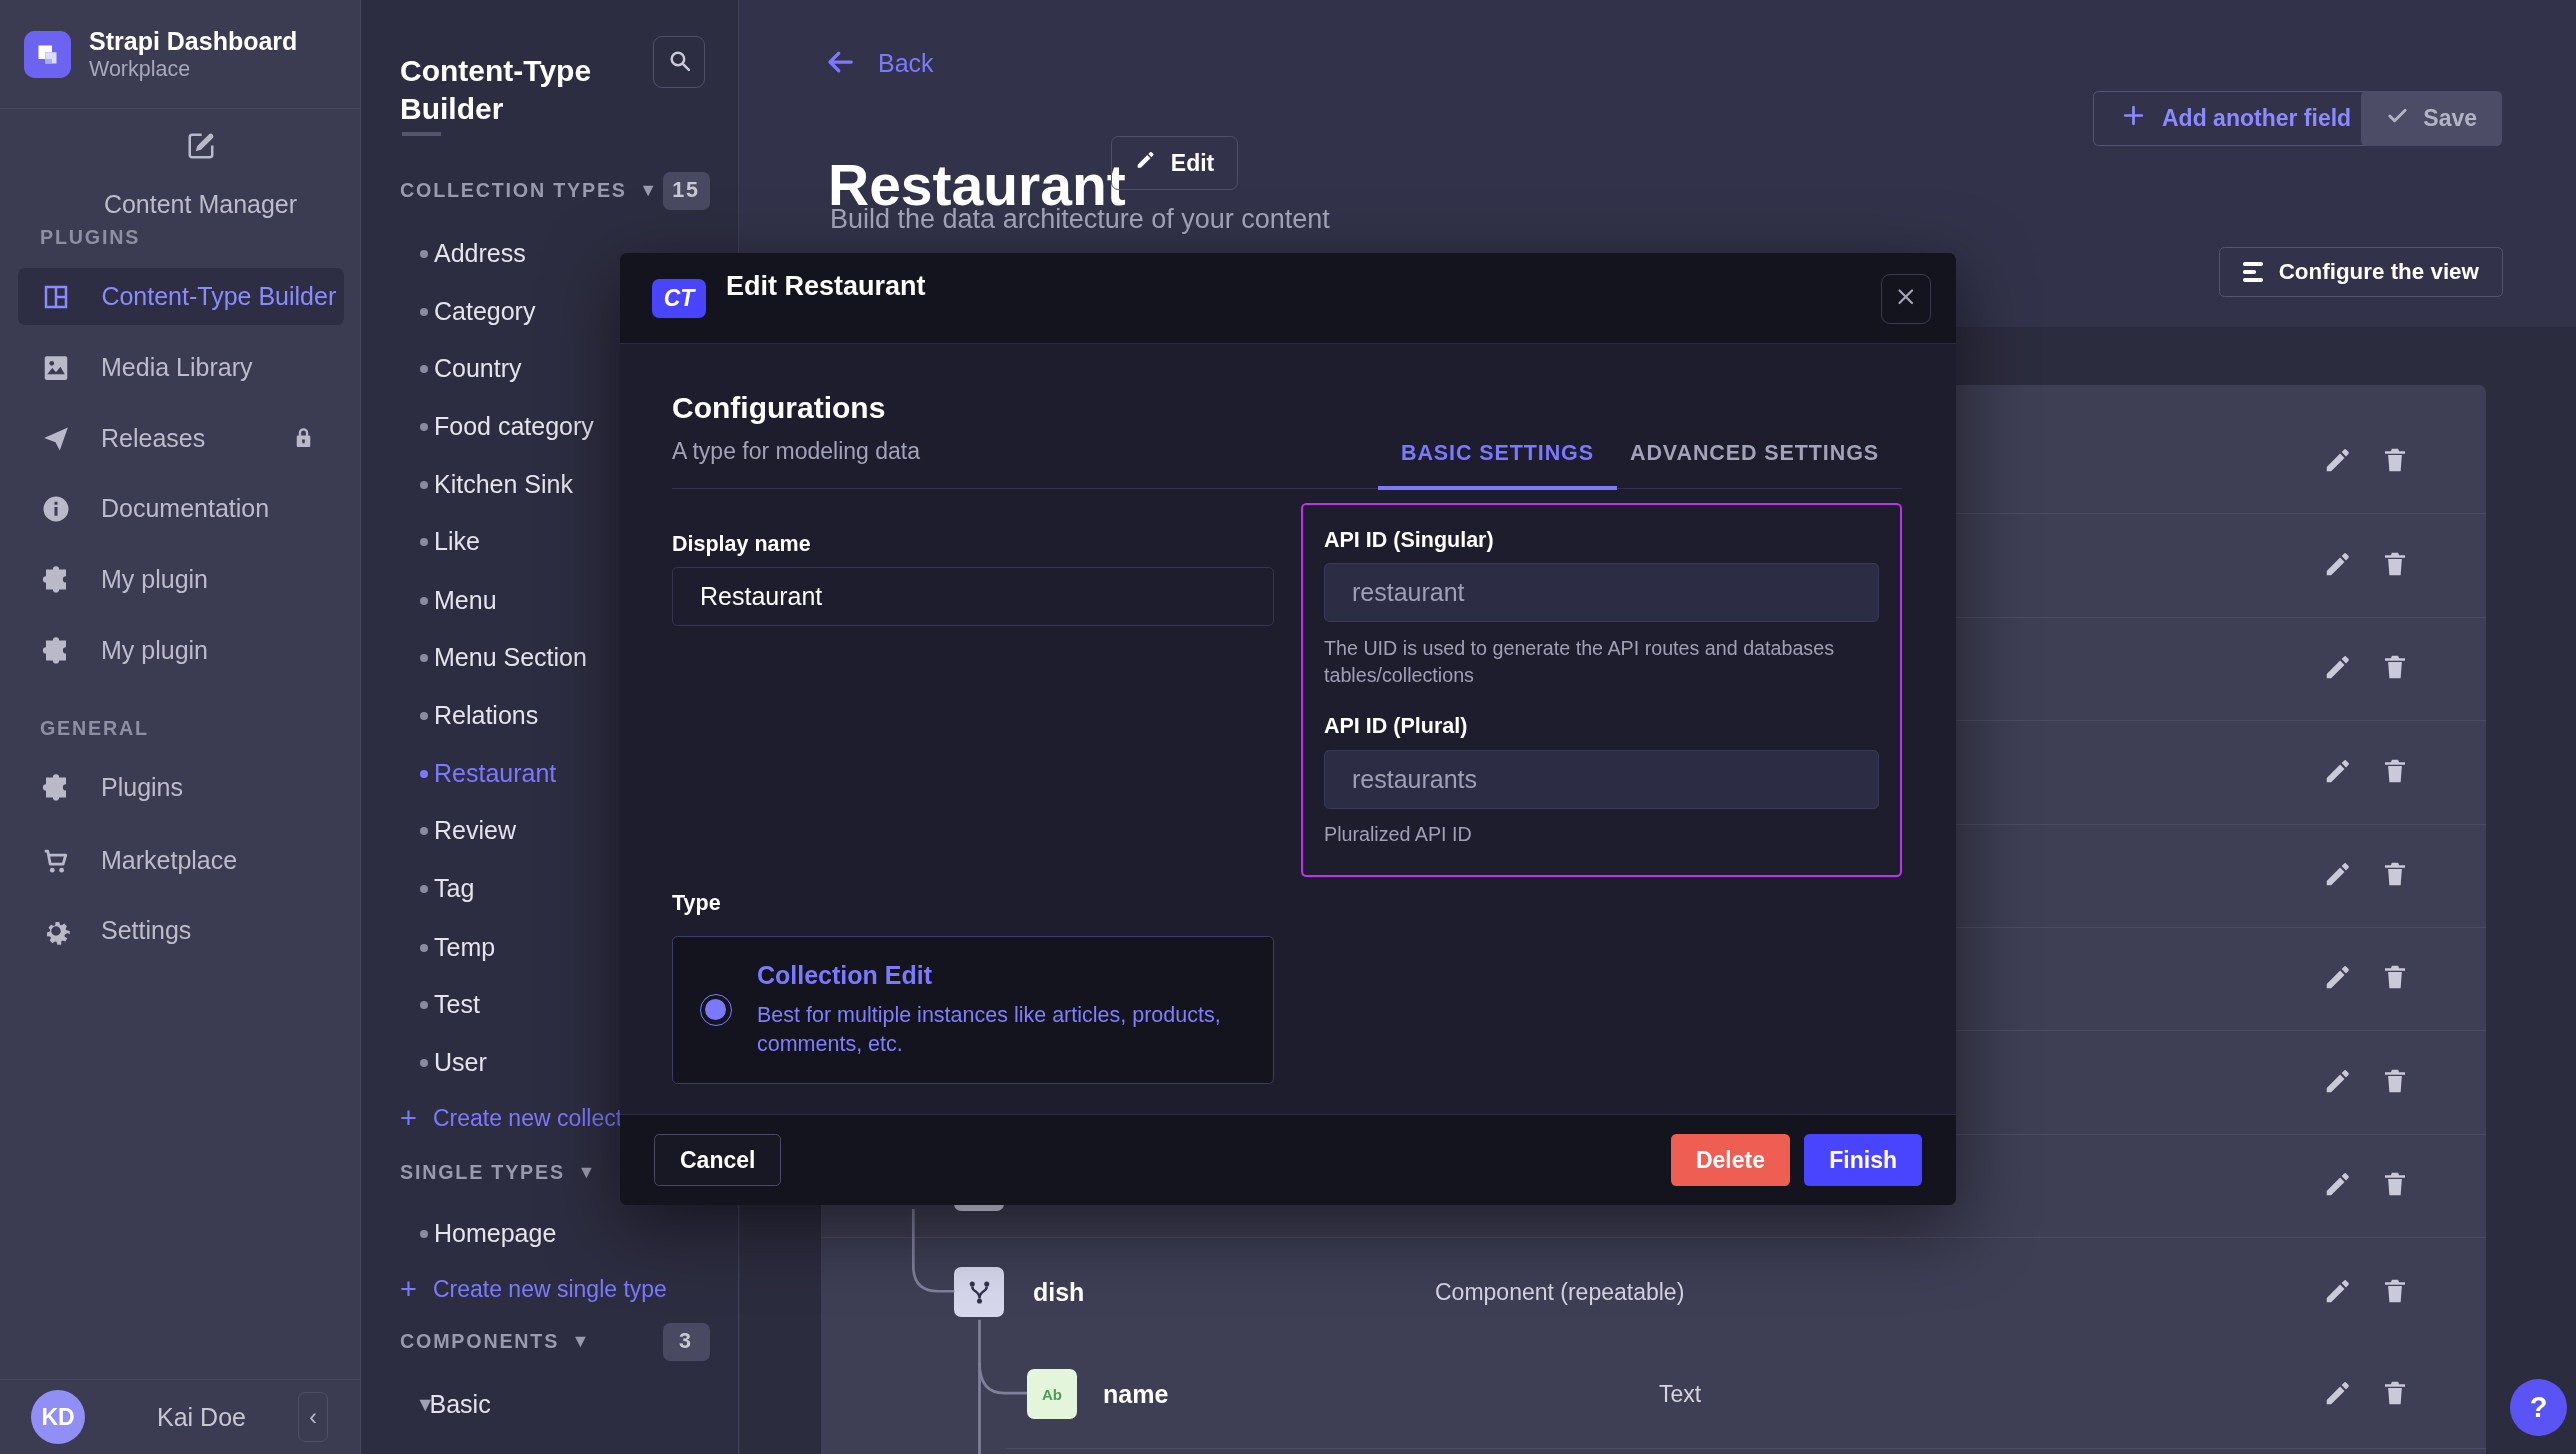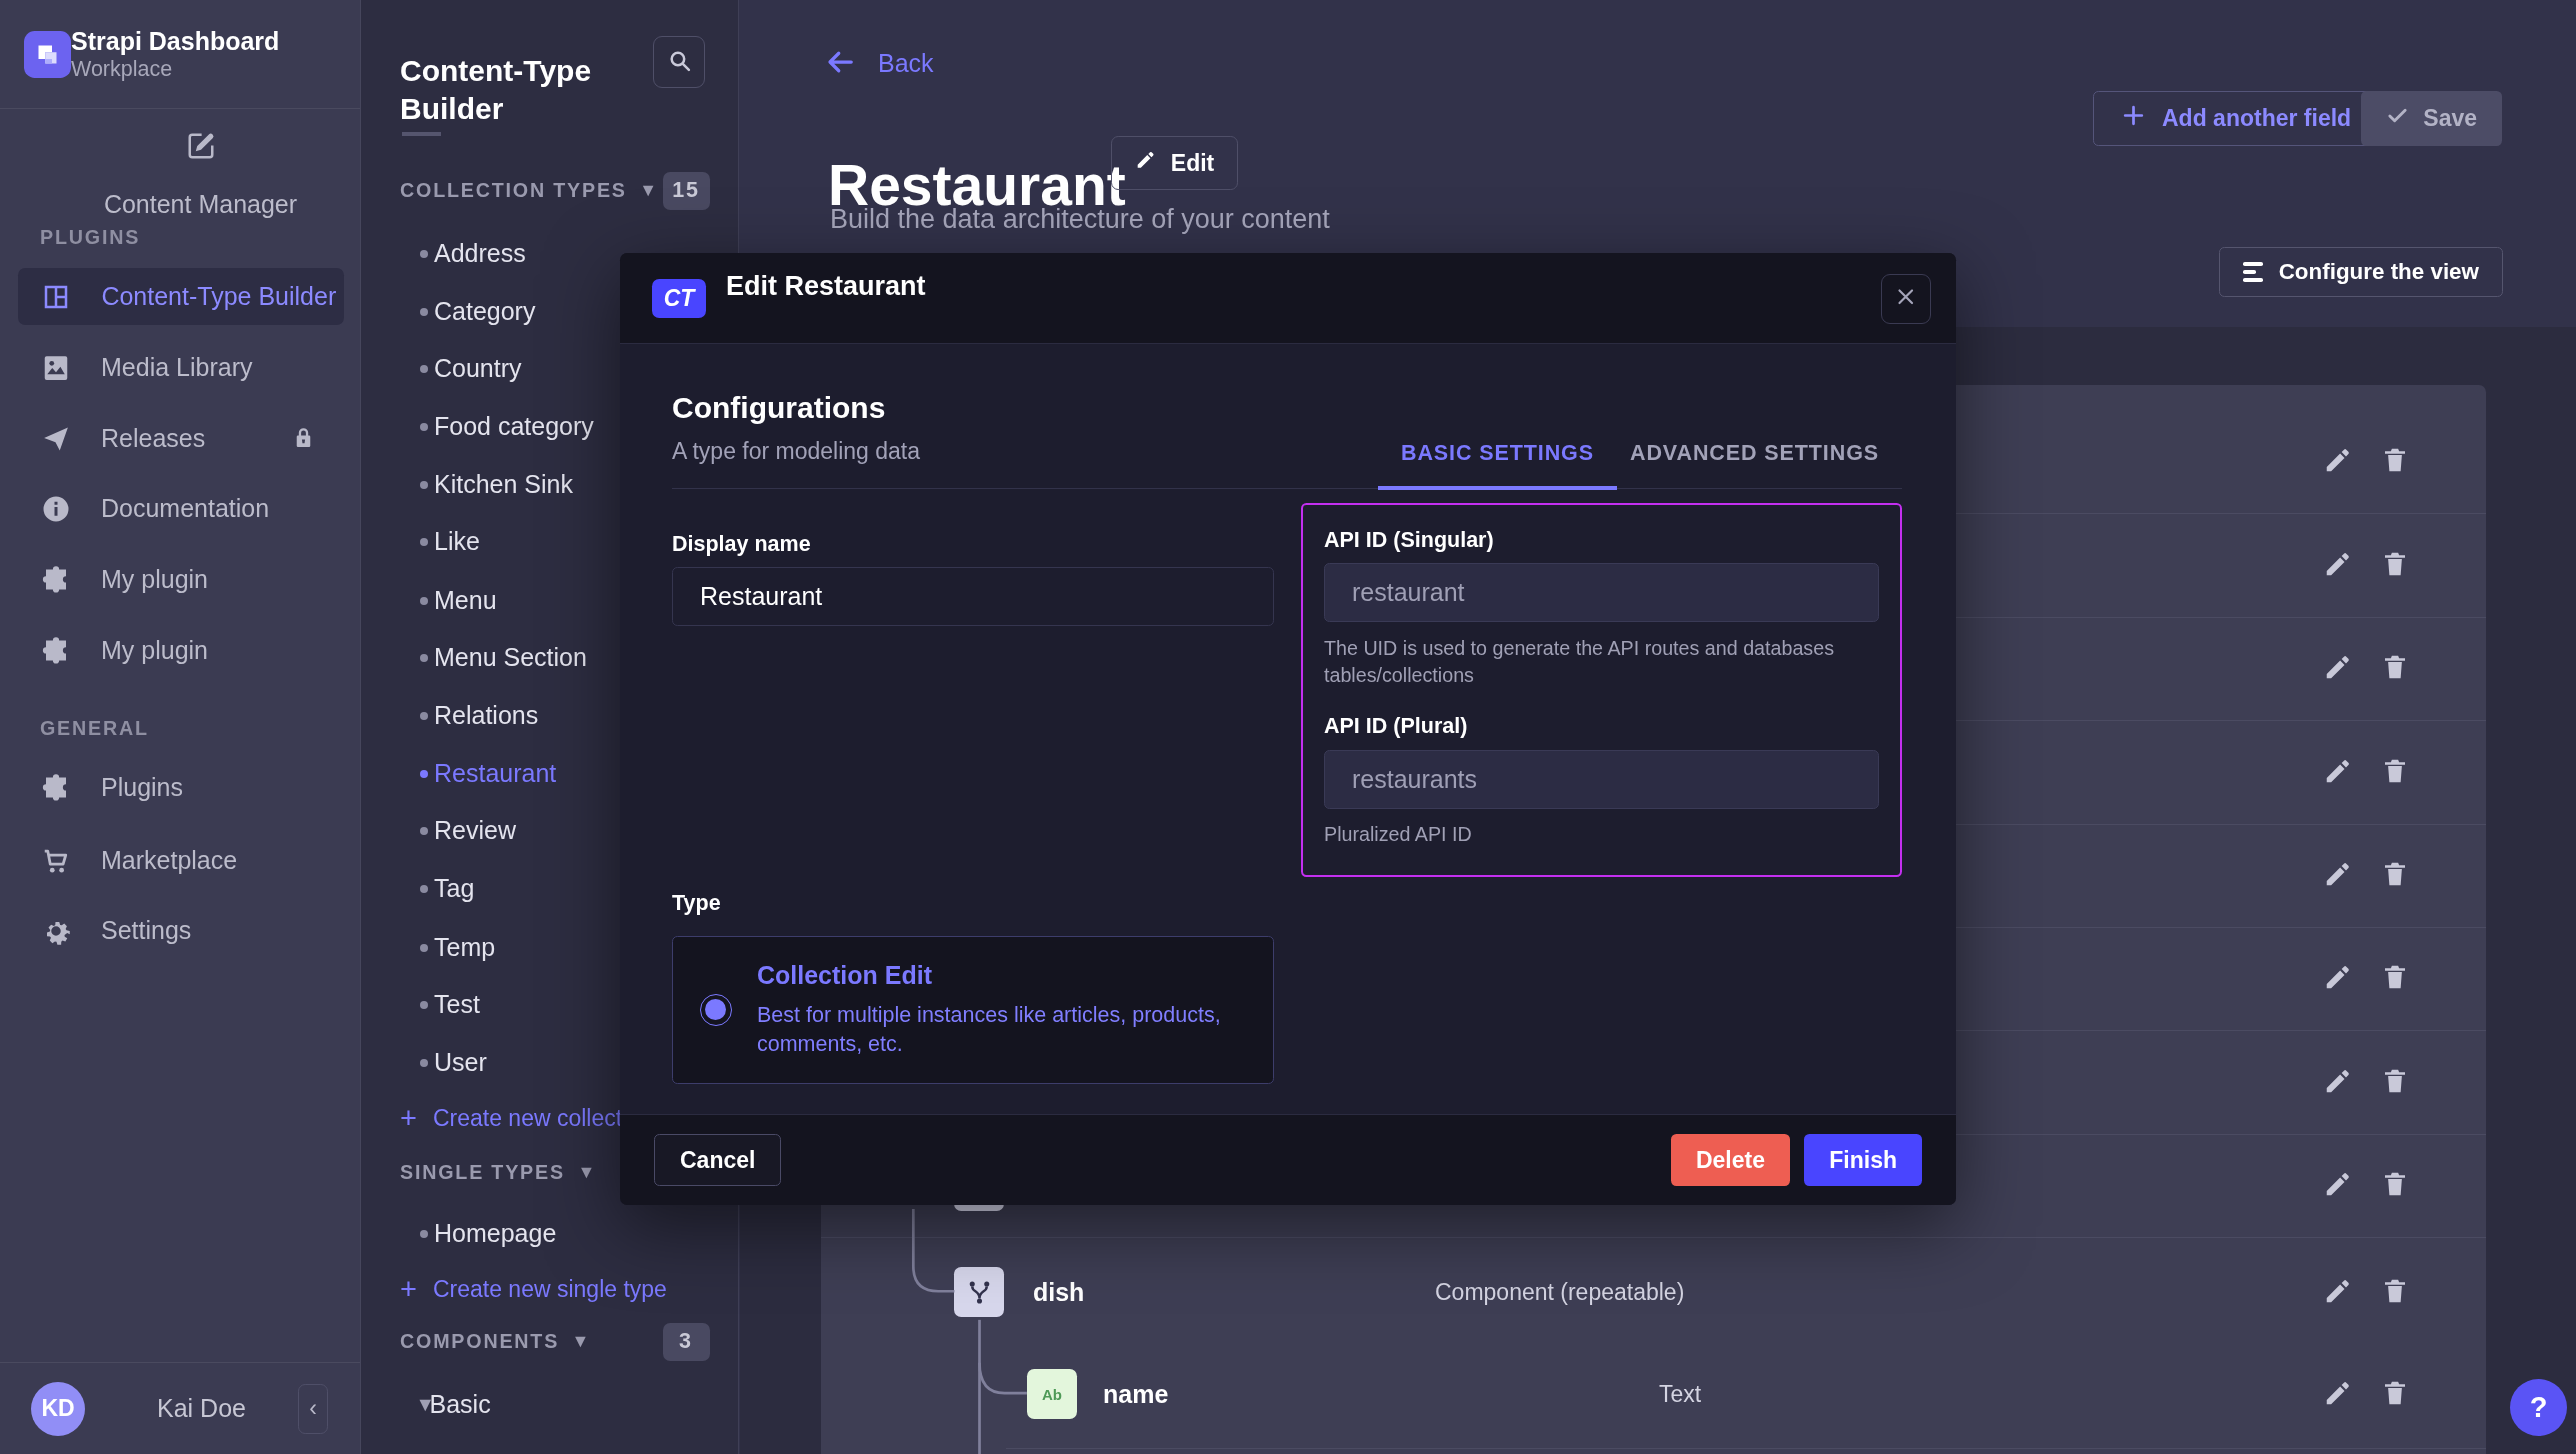--- a/index.html
+++ b/index.html
@@ -1,35 +1,35 @@
 <!DOCTYPE html>
 <html style="font-size:14.3px"><head>
 <meta charset="utf-8">
 <style>
   html,body{margin:0;padding:0;background:#1d1d2e;}
   *{box-sizing:border-box;font-family:"Liberation Sans",sans-serif;}
   #app{position:relative;width:2576px;height:1454px;overflow:hidden;background:#32324a;}
 
   
   .sidebar{position:absolute;left:0;top:0;width:361px;height:1454px;background:#3b3b52;border-right:0.9px solid #46465c;}
-  .brand{position:absolute;left:0;top:0;width:100%;height:109px;border-bottom:0.9px solid #4a4a5f;display:flex;align-items:center;padding-left:24px;}
+  .brand{position:absolute;left:0;top:0;width:100%;height:109px;border-bottom:0.9px solid #4a4a5f;display:flex;align-items:center;padding-left:24px;gap:18px;}
   .brand-icon{width:47px;height:47px;border-radius:10.7px;background:#6c63f0;display:flex;align-items:center;justify-content:center;}
   .brand-icon svg{width:27px;height:27px;}
   .brand-name{font-size:25px;font-weight:700;color:#ffffff;line-height:30px;}
   .brand-sub{font-size:21.5px;color:#a8a8ba;line-height:27px;}
   .nav-item{position:absolute;left:0;width:361px;height:57px;display:flex;align-items:center;padding-left:40px;gap:29px;color:#b9b9c9;cursor:pointer;}
   .nav-item .nicon{width:32px;height:32px;display:flex;align-items:center;justify-content:center;color:#b9b9c9;}
   .nav-item .nicon svg{width:30px;height:30px;}
   .nav-item .nlabel{font-size:25px;color:#bcbccb;}
   .nav-item.active{left:18px;width:326px;background:#2d2d44;border-radius:7.2px;padding-left:22.4px;}
   .nav-item.active .nlabel,.nav-item.active .nicon{color:#8c8aff;}
   .nav-item .lock{position:absolute;right:43px;width:27px;height:27px;color:#b9b9c9;}
   .nav-item .lock svg{width:25px;height:25px;}
   .nav-section{position:absolute;left:40px;font-size:19.7px;font-weight:700;letter-spacing:1.8px;color:#8f8fa2;}
-  .user-bar{position:absolute;left:0;bottom:0;width:100%;height:92px;border-top:0.9px solid #4a4a5f;display:flex;align-items:center;}
+  .user-bar{position:absolute;left:0;bottom:0;width:100%;height:75px;border-top:0.9px solid #4a4a5f;display:flex;align-items:center;}
   .avatar{position:absolute;left:31px;width:54px;height:54px;border-radius:50%;background:#918ef6;color:#fff;font-size:23px;font-weight:700;display:flex;align-items:center;justify-content:center;}
   .user-name{position:absolute;left:157px;font-size:25px;color:#c7c7d4;}
   .collapse-btn{position:absolute;right:32px;width:30px;height:50px;border:0.9px solid #4f4f68;border-radius:7.2px;background:transparent;color:#b9b9c9;font-size:23px;display:flex;align-items:center;justify-content:center;cursor:pointer;}
 
   
   .builder{position:absolute;left:361px;top:0;width:378px;height:1454px;background:#2d2d41;border-right:0.9px solid #3f3f56;}
   .builder-title{position:absolute;left:39px;top:27px;width:259px;font-size:30px;line-height:38px;font-weight:700;color:#fff;}
   .search-btn{position:absolute;right:33px;top:36px;width:52px;height:52px;border:0.9px solid #4f4f68;border-radius:9px;background:transparent;color:#c9c9d9;display:flex;align-items:center;justify-content:center;cursor:pointer;}
   .search-btn svg{width:25px;height:25px;}
   .title-divider{position:absolute;left:41px;top:132px;width:39px;height:3.6px;background:#55556e;}

